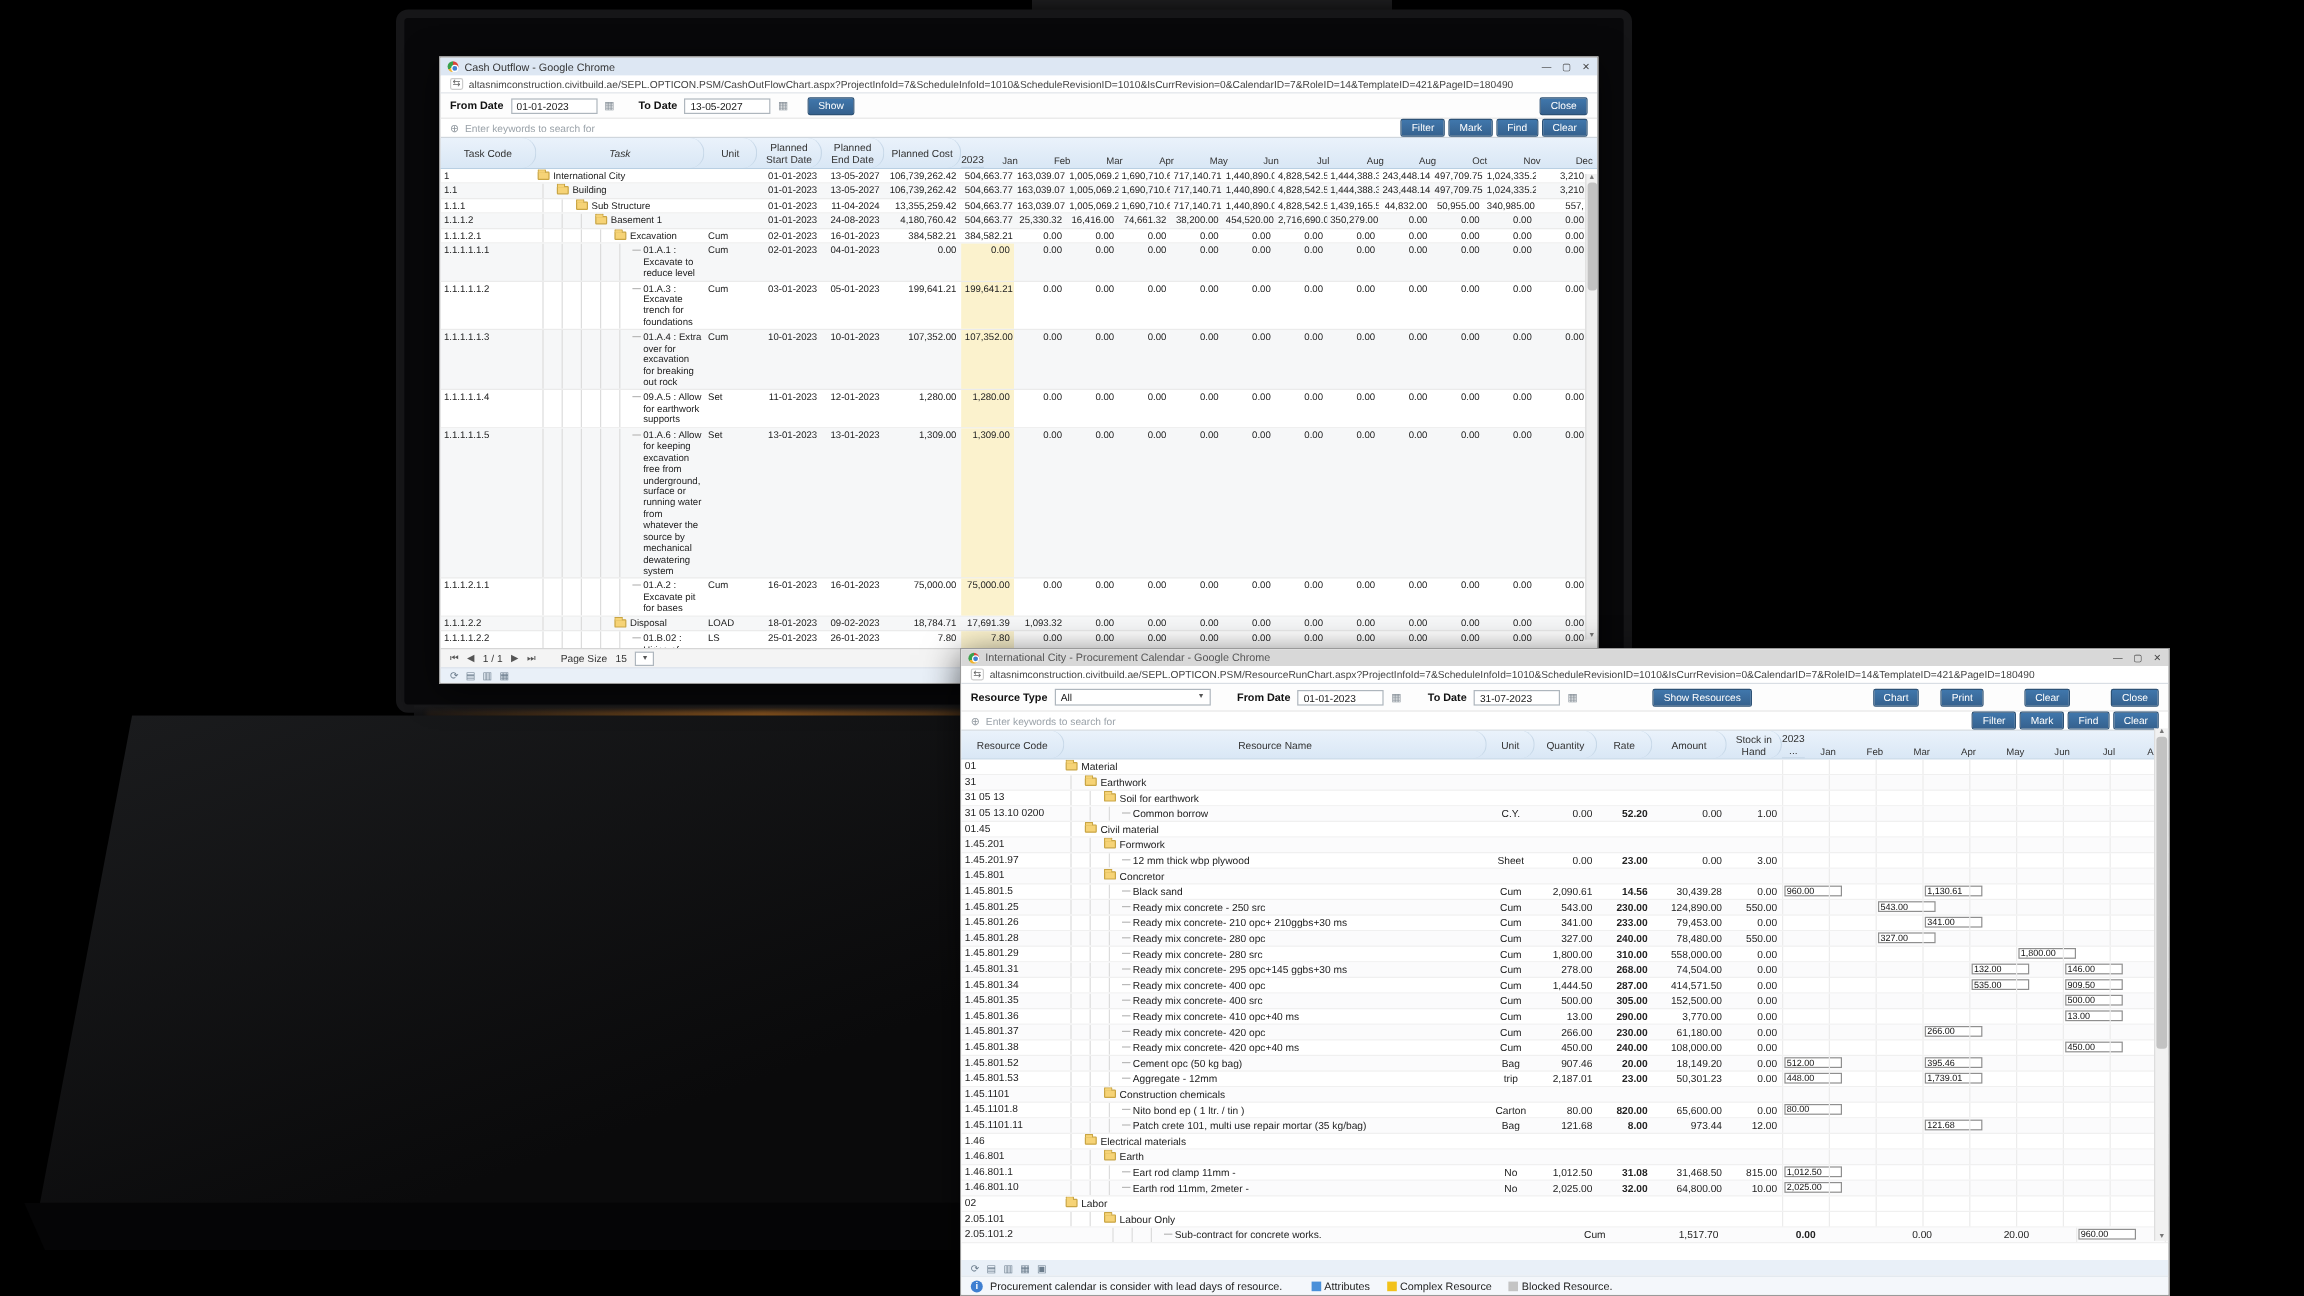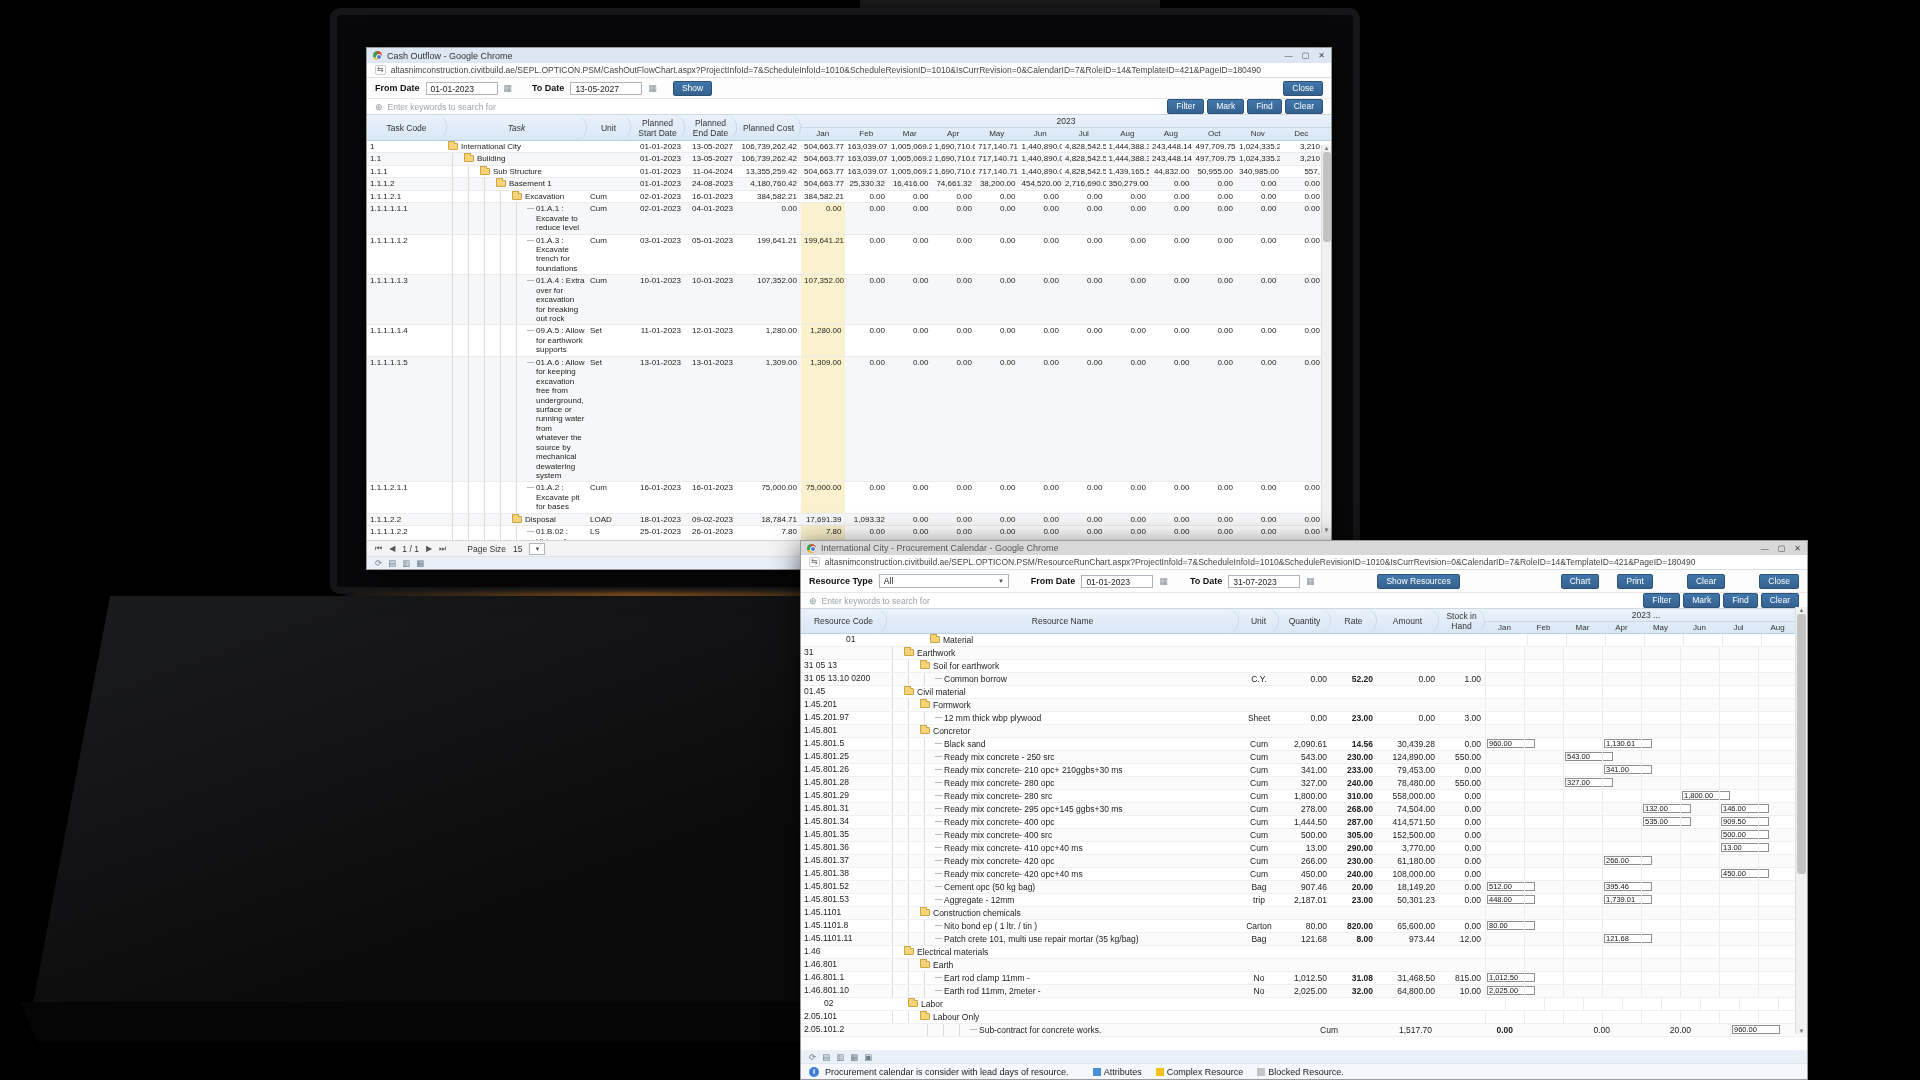--- a/index.html
+++ b/index.html
@@ -32,21 +32,21 @@
   .btn{background:linear-gradient(#4077ac,#35618e);color:#fff;border:1px solid #2d5276;border-radius:2px;font-size:8.5px;padding:1px 8px;line-height:11px;cursor:pointer;}
   .searchrow{display:flex;align-items:center;gap:5px;padding:0 8px;background:#fff;border-top:1px solid #e7e7e7;border-bottom:1px solid #cfd6dd;font-size:8.5px;color:#9aa2a9;}
   .sicon{color:#8f979e;font-size:9px;}
   .spacer{flex:1;}
   .selectbox{display:flex;align-items:center;gap:4px;background:#fff;border:1px solid #aeb6bd;padding:1px 4px;font-size:8.5px;color:#222;height:14px;}
   .selectbox .car{font-size:6px;color:#555;}
 
   
   .thead{display:flex;background:linear-gradient(#eaf2fb,#d9e7f5);border-bottom:1px solid #b9cfe2;color:#333;}
   .hcell{display:flex;align-items:center;justify-content:center;text-align:center;border-right:1px solid #c7d8e8;padding:1px 2px;border-radius:12px;}
-  .mwrap{display:flex;flex-direction:column;flex:1;}
+  .mwrap{display:flex;flex-direction:row;flex:1;align-items:flex-end;}
   .yearrow{text-align:center;border-bottom:1px solid #c7d8e8;font-size:8.5px;padding:1px 0;}
   .monthrow{display:flex;}
   .mh{text-align:center;font-size:8px;padding:1px 0;}
   .tbody{position:relative;overflow:hidden;background:#fff;}
   .vscroll{position:absolute;right:0;width:10px;background:#f1f1f1;border-left:1px solid #ddd;display:flex;flex-direction:column;align-items:center;font-size:6px;color:#777;}
   .vthumb{width:8px;background:#c2c2c2;border-radius:3px;margin:1px 0;}
 
   
   .t1row{display:flex;border-bottom:1px solid #ebebeb;font-size:8px;color:#222;align-items:stretch;}
   .t1row.odd{background:#f6f7f8;}
@@ -595,21 +595,21 @@
             <div class="mh" style="flex: 0 0 39px;">Mar</div>
             <div class="mh" style="flex: 0 0 39px;">Apr</div>
             <div class="mh" style="flex: 0 0 39px;">May</div>
             <div class="mh" style="flex: 0 0 39px;">Jun</div>
             <div class="mh" style="flex: 0 0 39px;">Jul</div>
             <div class="mh" style="flex: 0 0 39px;">Aug</div>
           </div>
         </div>
       </div>
     <div class="tbody" id="w2-body" style="flex:1 1 auto;">
-        <div class="t2row" style="min-height: 11.5px; padding-left: 42px;">
+        <div class="t2row" style="min-height: 11.5px;">
           <div class="d-code">01</div>
           <div class="d-name">
             <span class="foldico"></span>
             <span class="tasktext">Material</span>
           </div>
           <div class="d-unit"></div>
           <div class="d-qty"></div>
           <div class="d-rate"></div>
           <div class="d-amt"></div>
           <div class="d-stock"></div>
@@ -1269,21 +1269,21 @@
             <div class="bar">2,025.00</div>
           </div>
           <div class="m2cell"></div>
           <div class="m2cell"></div>
           <div class="m2cell"></div>
           <div class="m2cell"></div>
           <div class="m2cell"></div>
           <div class="m2cell"></div>
           <div class="m2cell"></div>
         </div>
-        <div class="t2row" style="min-height: 11.5px; margin-left: 20px;">
+        <div class="t2row" style="min-height: 11.5px;">
           <div class="d-code">02</div>
           <div class="d-name">
             <span class="foldico"></span>
             <span class="tasktext">Labor</span>
           </div>
           <div class="d-unit"></div>
           <div class="d-qty"></div>
           <div class="d-rate"></div>
           <div class="d-amt"></div>
           <div class="d-stock"></div>

